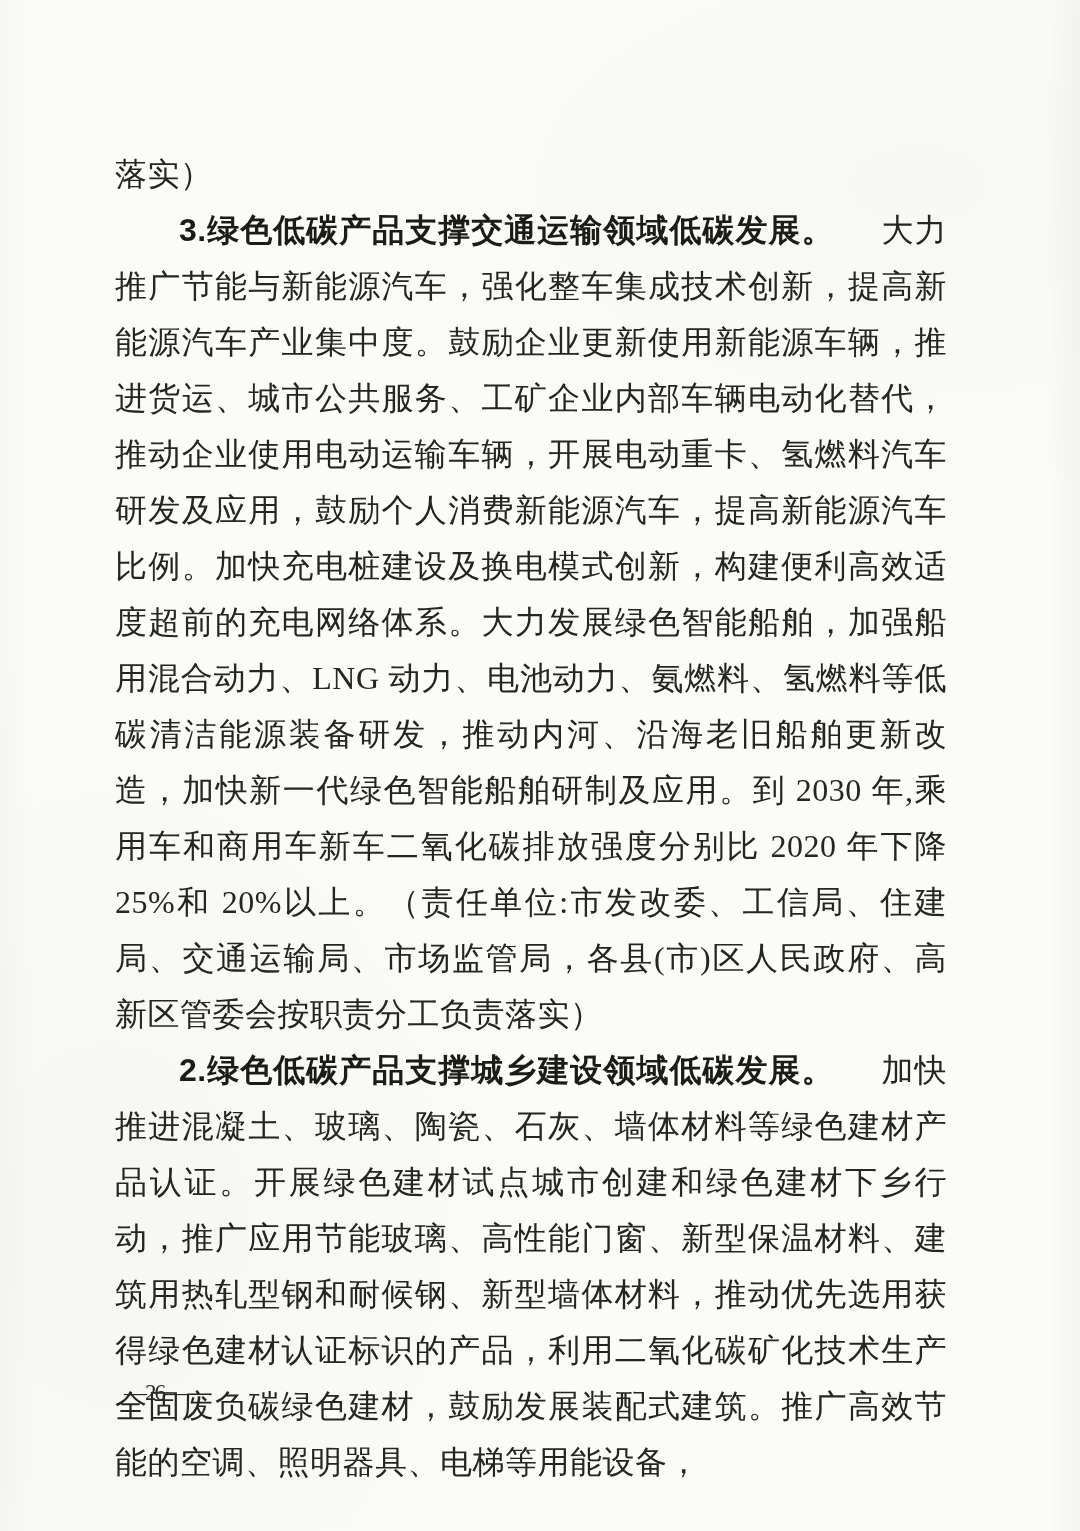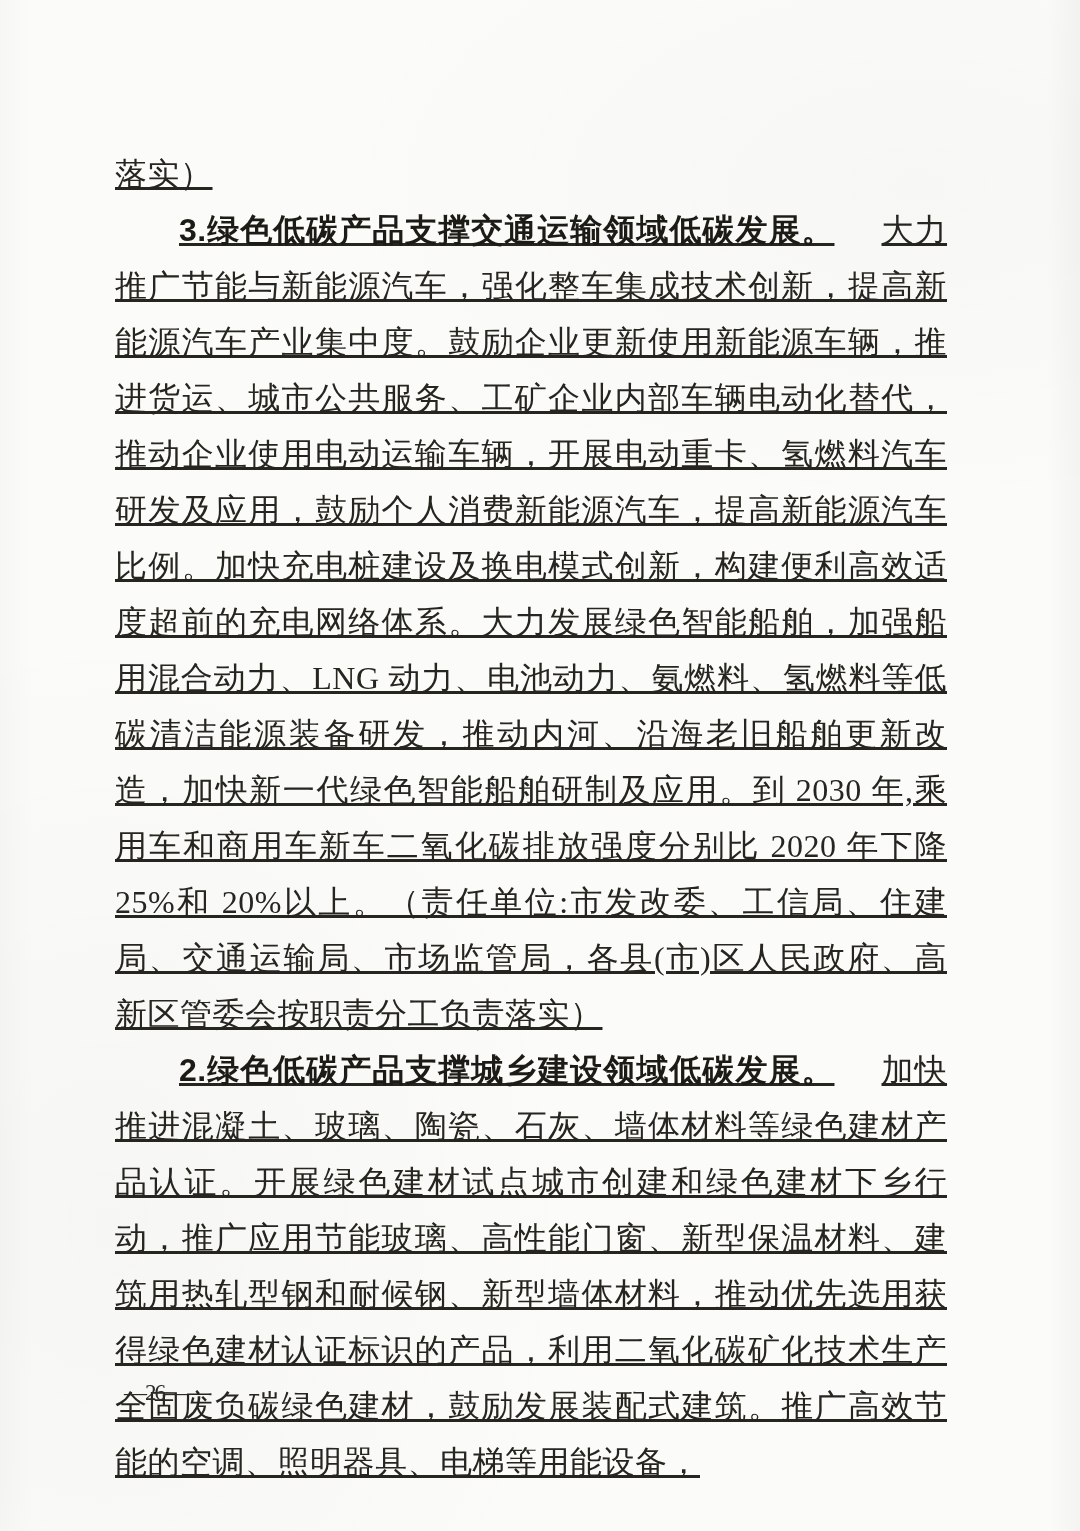--- a/index.html
+++ b/index.html
@@ -19,21 +19,20 @@
       #fbfbf9;
     overflow: hidden;
     font-family: "Liberation Serif", "DejaVu Serif", serif;
     color: #26251f;
   }
   .content {
     position: absolute;
     left: 115px;
     top: 146px;
     width: 832px;
-    text-decoration: underline;
   }
   .content p {
     margin: 0;
     font-size: 32px;
     line-height: 56px;
     text-align: justify;
     letter-spacing: 0.5px;
   }
   p.section {
     text-indent: 2em;

